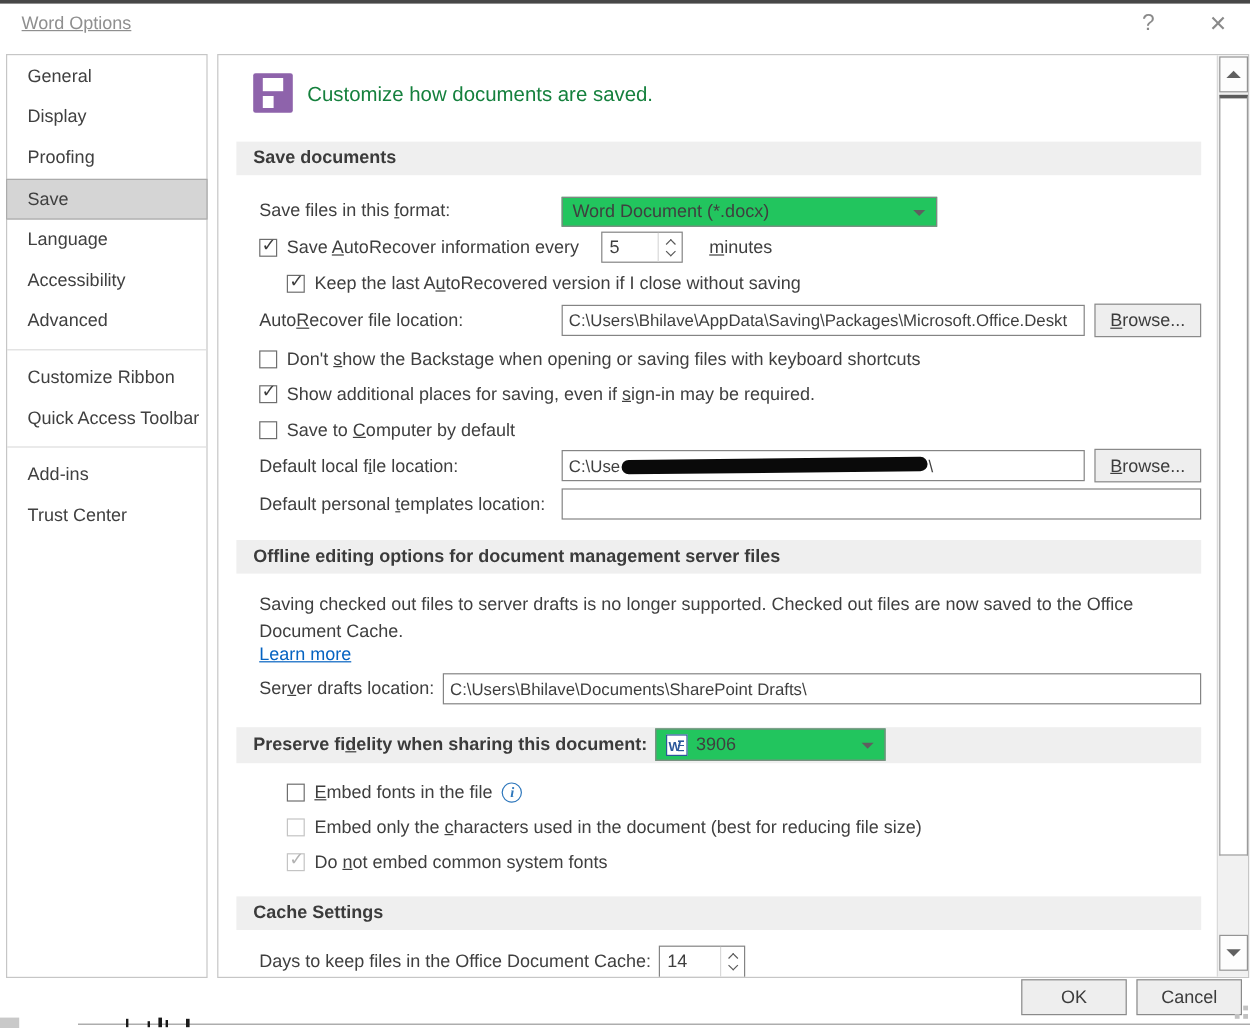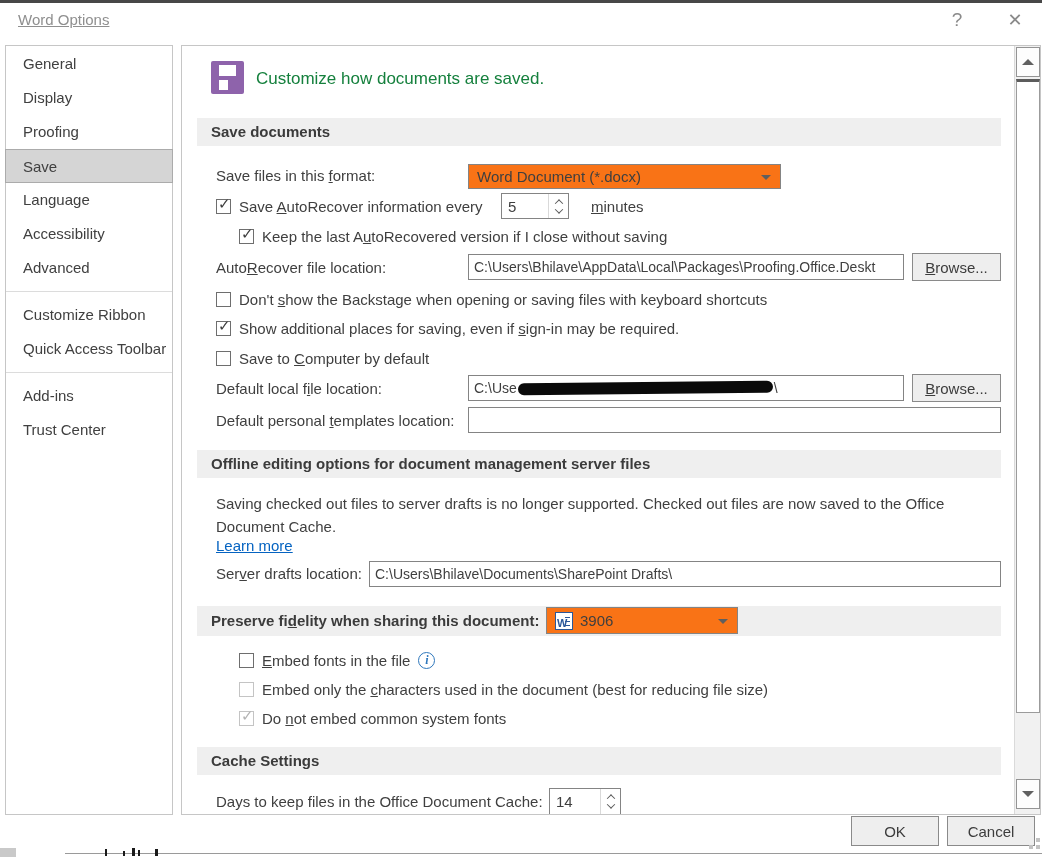--- a/index.html
+++ b/index.html
@@ -35,21 +35,21 @@
   .row.disabled { color:#404040; }
 
   .cb { width:15px; height:15px; min-width:15px; border:1px solid #6e6e6e; background:#fff; position:relative; display:inline-block; }
   .cb.checked::after { content:"\2713"; position:absolute; left:1px; top:-5px; font-size:15px; color:#3d3d3d; }
   .cb.disabled { border-color:#c4c4c4; }
   .cb.disabled.checked::after { color:#b3b3b3; }
 
   .field { position:absolute; border:1px solid #848484; background:#fff; font-size:14px; color:#3f3f3f; line-height:24px; padding:0 5px; overflow:hidden; white-space:nowrap; display:flex; align-items:center; }
   .redact { display:inline-block; width:255px; height:12px; background:#0a0a0a; border-radius:7px; margin:0 1px; transform:rotate(-0.6deg); }
 
-  .dropdown { position:absolute; border:1px solid #848484; background:#f97316; font-size:15px; color:#3f3f3f; display:flex; align-items:center; padding:0 8px; gap:7px; }
+  .dropdown { position:absolute; border:1px solid #848484; background:#22c55e; font-size:15px; color:#3f3f3f; display:flex; align-items:center; padding:0 8px; gap:7px; }
   .dd-arrow { position:absolute; right:9px; top:50%; margin-top:-2px; width:0; height:0; border-left:5px solid transparent; border-right:5px solid transparent; border-top:5px solid #5f5f5f; }
 
   .btn { position:absolute; background:#eeeeee; border:1px solid #8a8a8a; font-size:15px; color:#3c3c3c; text-align:center; font-family:"Liberation Sans", sans-serif; display:flex; align-items:center; justify-content:center; }
 
   .spinner { position:absolute; border:1px solid #848484; background:#fff; display:flex; }
   .spin-val { flex:1; font-size:15px; color:#3f3f3f; padding-left:6px; display:flex; align-items:center; }
   .spin-btns { width:20px; border-left:1px solid #d9d9d9; display:flex; flex-direction:column; align-items:center; justify-content:center; gap:3px; }
   .chev { width:6px; height:6px; border-left:1.5px solid #5a5a5a; border-top:1.5px solid #5a5a5a; }
   .chev.up { transform:rotate(45deg) translate(1px,1px); }
   .chev.down { transform:rotate(225deg) translate(1px,1px); }
@@ -131,21 +131,21 @@
     </div>
     <div class="lbl" style="left:409px; top:149px;"><span></span><u>m</u><span>inutes</span></div>
 
     <div class="row" style="left:57px; top:178px;">
       <span class="cb checked"></span>
       <span><span>Keep the last A</span><u>u</u><span>toRecovered version if I close without saving</span></span>
     </div>
 
     <div class="lbl" style="left:34px; top:210px;"><span>Auto</span><u>R</u><span>ecover file location:</span></div>
     <div class="field" style="left:286px; top:208px; width:436px; height:26px;">
-        <span>C:\Users\Bhilave\AppData\Local\Packages\Proofing.Office.Deskt</span>
+        <span>C:\Users\Bhilave\AppData\Saving\Packages\Microsoft.Office.Deskt</span>
       </div>
     <div class="btn" style="left:730px; top:207px; width:89px; height:28px;">
         <span><u>B</u><span>rowse...</span></span>
       </div>
 
     <div class="row" style="left:34px; top:241px;">
       <span class="cb"></span>
       <span><span>Don't </span><u>s</u><span>how the Backstage when opening or saving files with keyboard shortcuts</span></span>
     </div>
 

